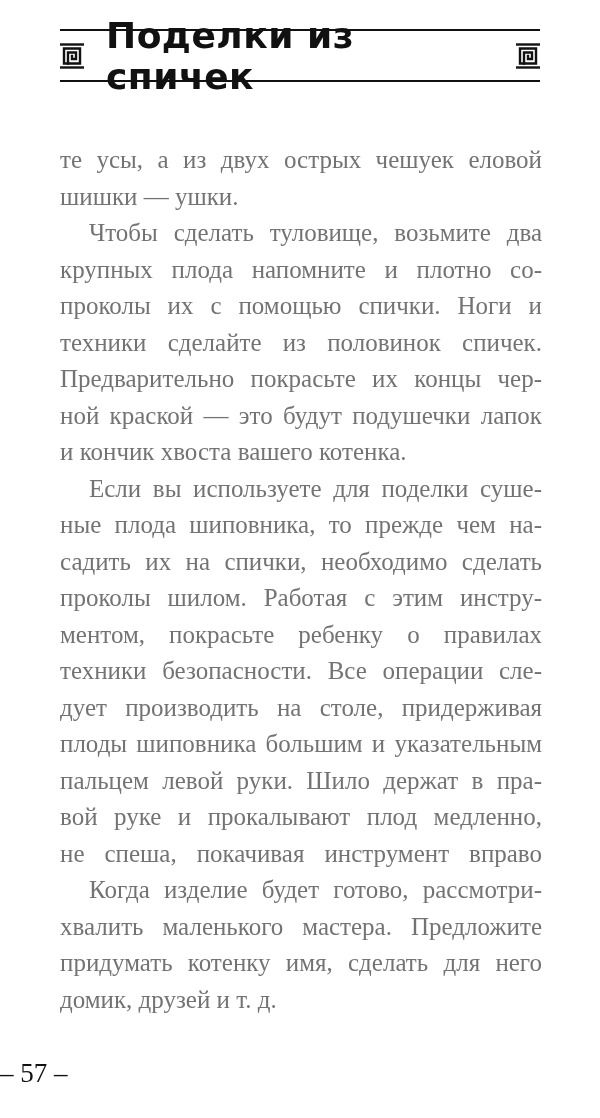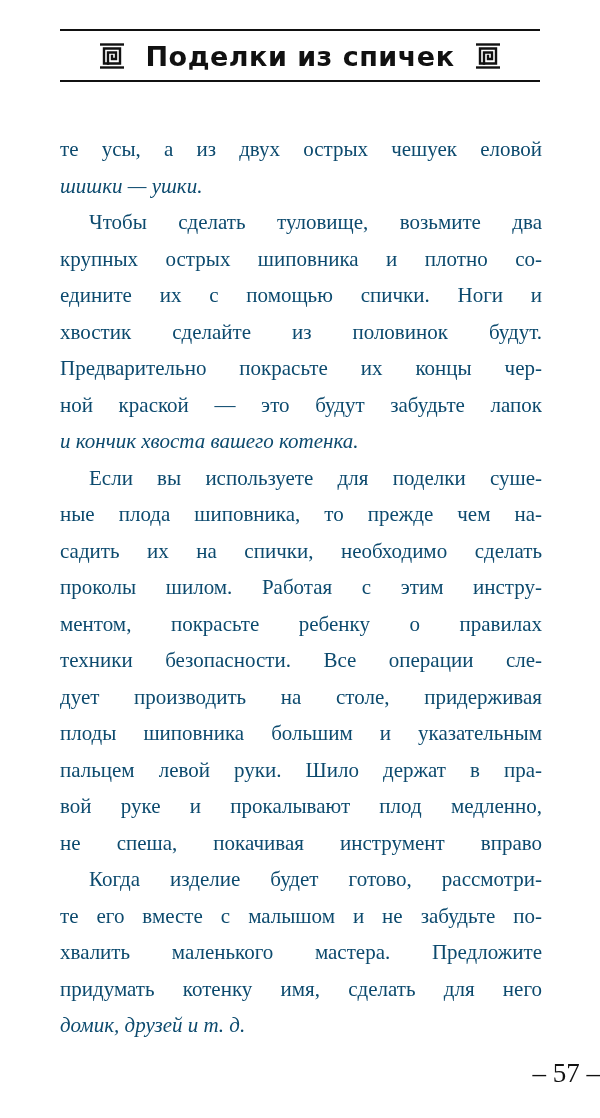--- a/index.html
+++ b/index.html
@@ -29,61 +29,60 @@
       width: 480px;
       top: 36px;
       height: 40px;
       display: flex;
       align-items: center;
       justify-content: center;
     }
     .header-title {
       font-family: "DejaVu Sans", sans-serif;
       font-weight: bold;
-      font-size: 27px;
+      font-size: 36px;
       letter-spacing: 0.5px;
       margin: 0 22px;
       color: #111;
     }
     .ornament {
       width: 24px;
       height: 26px;
       display: inline-block;
     }
     .ornament svg { display: block; }
     .body-text {
       position: absolute;
       left: 60px;
-      top: 131px;
+      top: 142px;
       width: 482px;
       font-family: "Liberation Serif", serif;
-      font-size: 21px;
+      font-size: 25px;
       line-height: 36.5px;
-      color: #0c4a6e;
+      color: #737373;
     }
     .line {
       display: block;
       white-space: nowrap;
       text-align: justify;
       text-align-last: justify;
       height: 36.5px;
     }
     .line.last {
       text-align-last: left;
-      font-style: italic;
     }
     .line.indent {
       padding-left: 29px;
     }
     .page-number {
       position: absolute;
       left: 0;
       width: 600px;
       top: 1058px;
-      text-align: right;
+      text-align: left;
       font-family: "Liberation Serif", serif;
       font-size: 27px;
       color: #111;
     }
   </style>
 </head>
 <body>
 
 <div class="rule top"></div>
 
@@ -115,44 +114,43 @@
 
 <div class="body-text">
 
   <div>
     <span class="line">те усы, а из двух острых чешуек еловой</span>
     <span class="line last">шишки — ушки.</span>
   </div>
 
   <div>
     <span class="line indent">Чтобы сделать туловище, возьмите два</span>
-    <span class="line">крупных острых шиповника и плотно со-</span>
-    <span class="line">едините их с помощью спички. Ноги и</span>
-    <span class="line">хвостик сделайте из половинок будут.</span>
+    <span class="line">крупных плода напомните и плотно со-</span>
+    <span class="line">проколы их с помощью спички. Ноги и</span>
+    <span class="line">техники сделайте из половинок спичек.</span>
     <span class="line">Предварительно покрасьте их концы чер-</span>
-    <span class="line">ной краской — это будут забудьте лапок</span>
+    <span class="line">ной краской — это будут подушечки лапок</span>
     <span class="line last">и кончик хвоста вашего котенка.</span>
   </div>
 
   <div>
     <span class="line indent">Если вы используете для поделки суше-</span>
     <span class="line">ные плода шиповника, то прежде чем на-</span>
     <span class="line">садить их на спички, необходимо сделать</span>
     <span class="line">проколы шилом. Работая с этим инстру-</span>
     <span class="line">ментом, покрасьте ребенку о правилах</span>
     <span class="line">техники безопасности. Все операции сле-</span>
     <span class="line">дует производить на столе, придерживая</span>
     <span class="line">плоды шиповника большим и указательным</span>
     <span class="line">пальцем левой руки. Шило держат в пра-</span>
     <span class="line">вой руке и прокалывают плод медленно,</span>
     <span class="line">не спеша, покачивая инструмент вправо</span>
   </div>
 
   <div>
     <span class="line indent">Когда изделие будет готово, рассмотри-</span>
-    <span class="line">те его вместе с малышом и не забудьте по-</span>
     <span class="line">хвалить маленького мастера. Предложите</span>
     <span class="line">придумать котенку имя, сделать для него</span>
     <span class="line last">домик, друзей и т. д.</span>
   </div>
 </div>
 
 <div class="page-number">– 57 –</div>
 
 </body></html>

